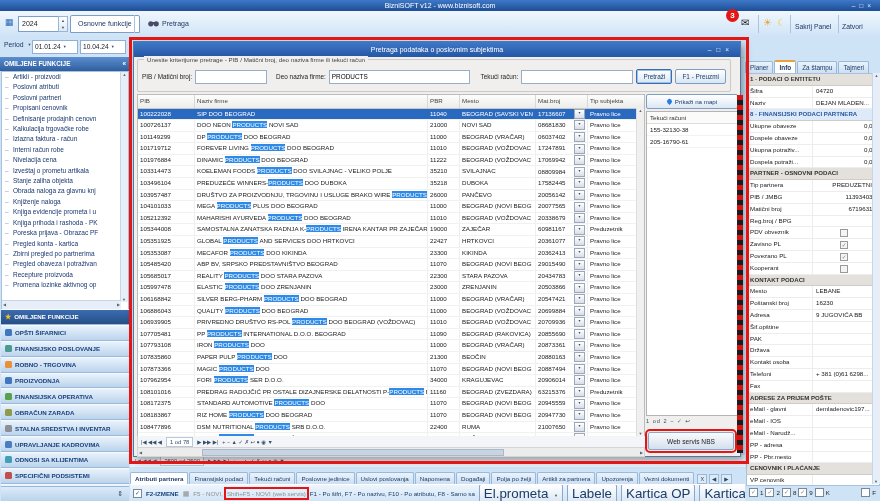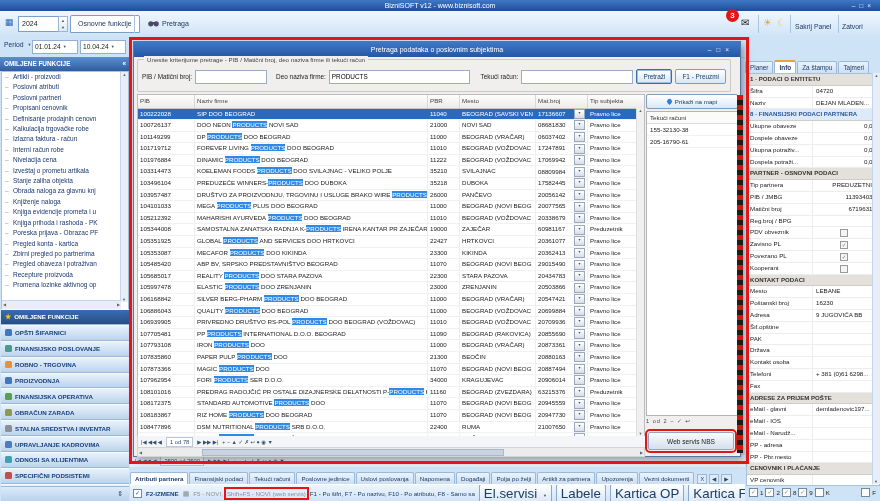--- a/index.html
+++ b/index.html
@@ -276,21 +276,21 @@
       <div class="tabctl">▶</div>
     </div>
 
   <div class="btoolbar">
     <span class="chk">✓</span>
     <span class="bold-navy">F2-IZMENE</span>
     <span class="gray-txt" style="font-size:7px">▦</span>
     <span class="gray-txt">F5 - NOVI,</span>
     <span class="gray-txt red-outline">Shift+F5 - NOVI (web servis)</span>
     <span style="color:#1d3d67">F1 - Po šifri, F7 - Po nazivu, F10 - Po atributu, F8 - Samo sa</span>
-    <button class="bbtn"><span>El.servisi</span> <span class="dd-mini">▼</span></button>
+    <button class="bbtn"><span>El.prometa</span> <span class="dd-mini">▼</span></button>
     <button class="bbtn">Labele</button>
     <button class="bbtn">Kartica OP</button>
     <button class="bbtn">Kartica FIN</button>
 
   </div>
 
   <div class="rpanel">
     <div class="rp-tabs" id="rp-tabs">
         <div class="rp-tab">Planer</div>
         <div class="rp-tab active">Info</div>

